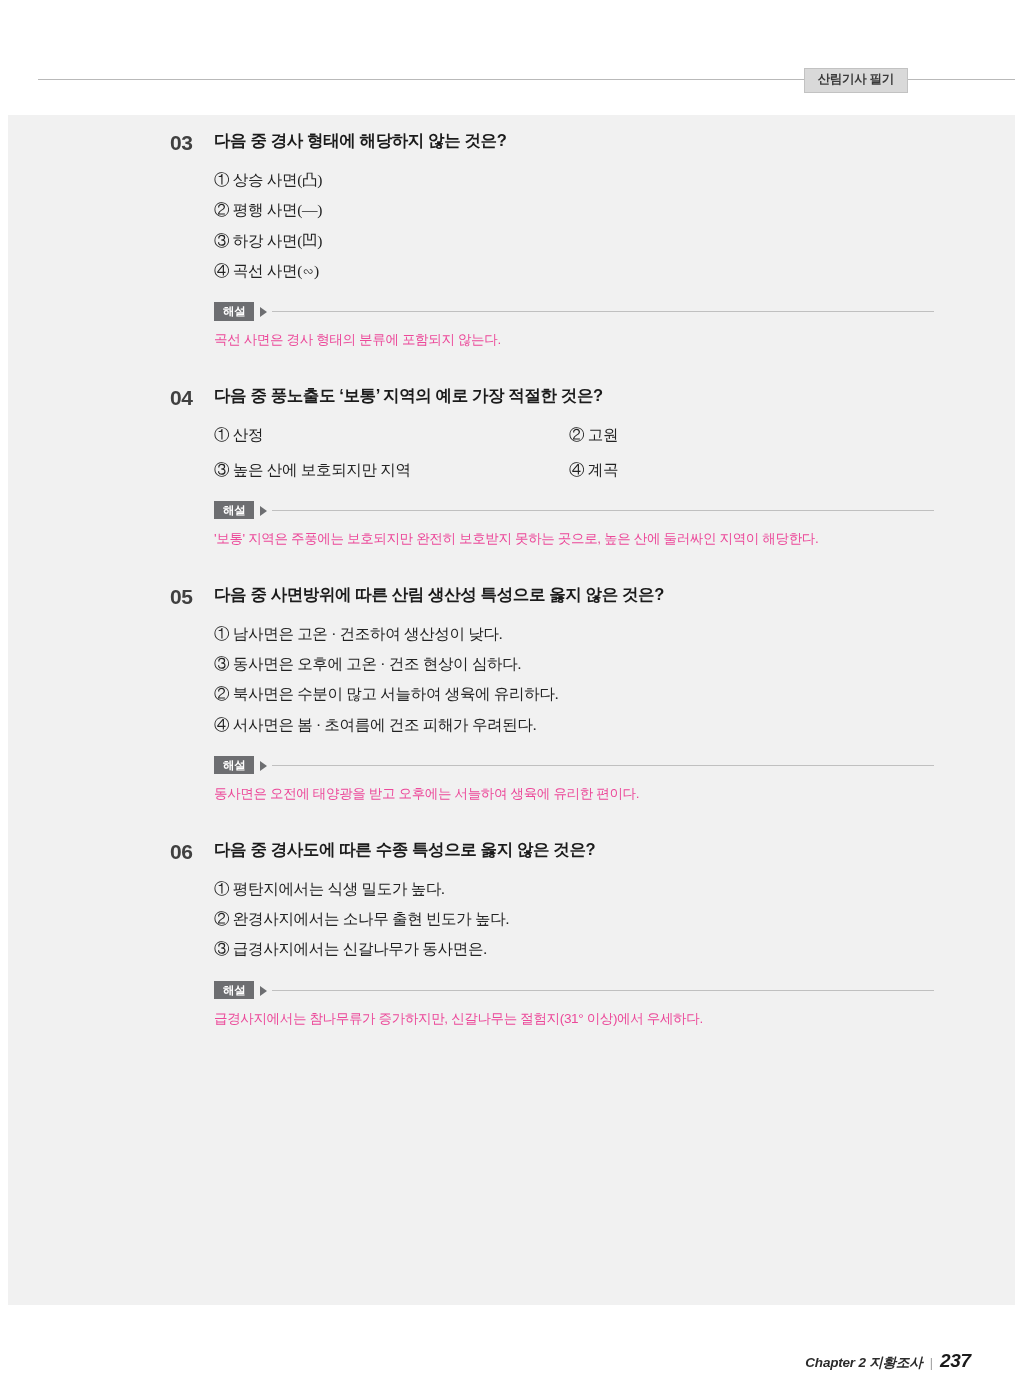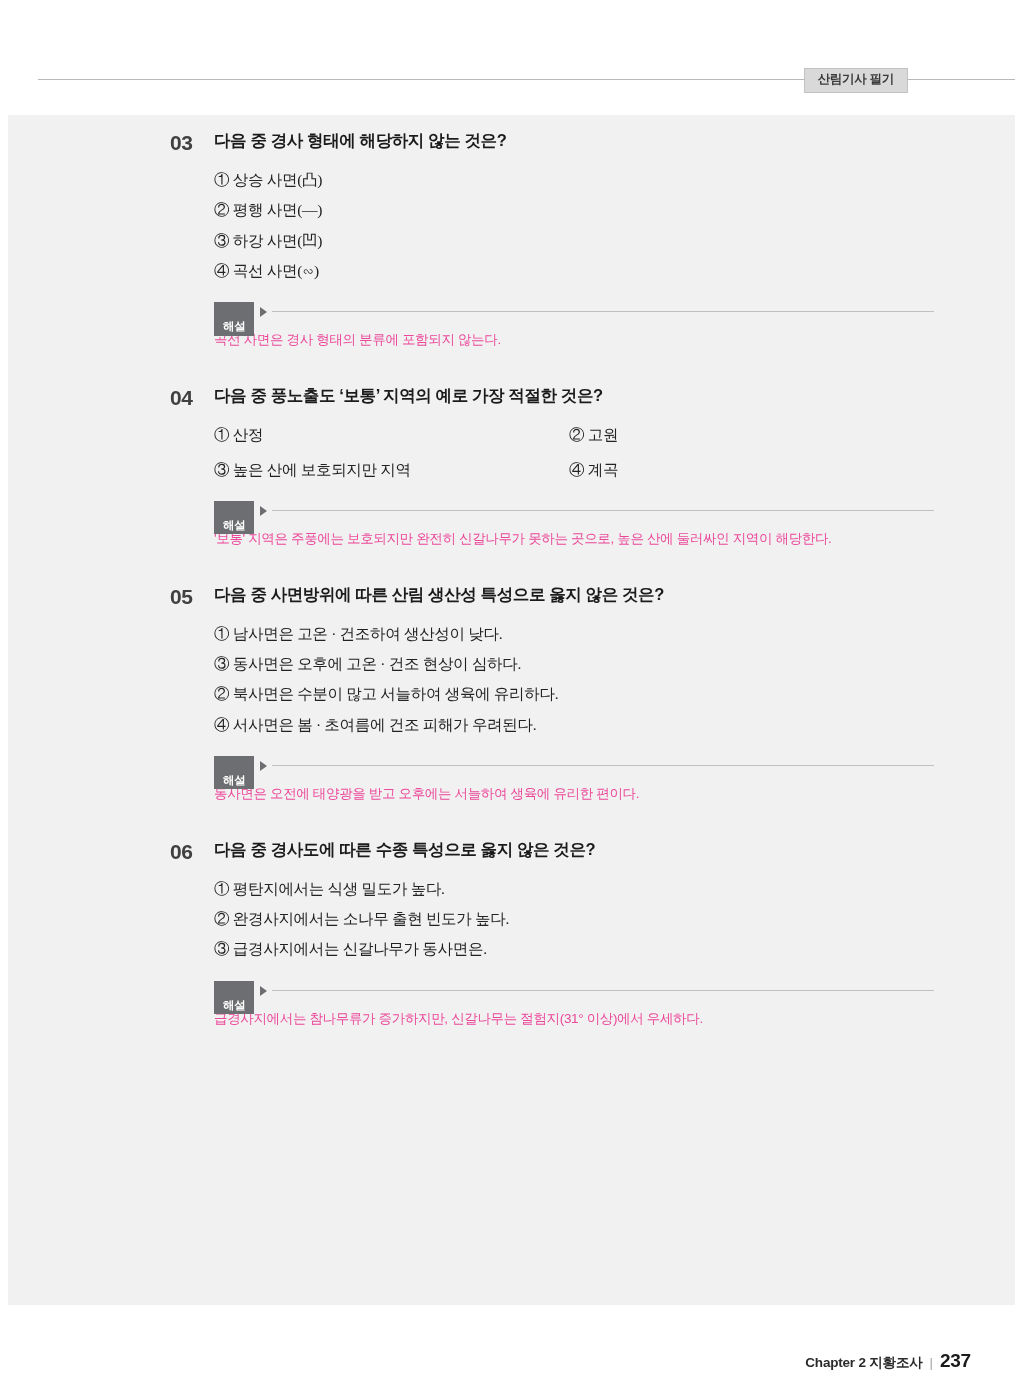--- a/index.html
+++ b/index.html
@@ -128,21 +128,21 @@
     height: 18px;
   }
   .expl-tag {
     position: absolute;
     left: 0;
     top: 0;
     background: #6d6e71;
     color: #ffffff;
     font-size: 11.5px;
     font-weight: bold;
-    padding: 18px 9px 3px 9px;
+    padding: 3px 9px 3px 9px;
     letter-spacing: -0.3px;
     line-height: 1.1;
   }
   .expl-tag-notch {
     position: absolute;
     left: 46px;
     top: 5px;
     width: 0;
     height: 0;
     border-left: 7px solid #6d6e71;
@@ -165,20 +165,21 @@
     letter-spacing: -0.35px;
   }
 
   
   .footer {
     position: absolute;
     left: 0;
     right: 0;
     bottom: 0;
     height: 95px;
+    font-style: italic;
   }
   .footer-inner {
     position: absolute;
     right: 52px;
     bottom: 28px;
     display: flex;
     align-items: baseline;
     gap: 7px;
   }
   .footer-chapter {
@@ -243,21 +244,21 @@
         <div class="choice">② 고원</div>
         <div class="choice">③ 높은 산에 보호되지만 지역</div>
         <div class="choice">④ 계곡</div>
       </div>
       <div class="expl">
         <div class="expl-tagline">
           <span class="expl-tag">해설</span>
           <span class="expl-tag-notch"></span>
           <span class="expl-rule"></span>
         </div>
-        <div class="expl-text">'보통' 지역은 주풍에는 보호되지만 완전히 신갈나무가 못하는 곳으로, 높은 산에 둘러싸인 지역이 해당한다.</div>
+        <div class="expl-text">'보통' 지역은 주풍에는 보호되지만 완전히 보호받지 못하는 곳으로, 높은 산에 둘러싸인 지역이 해당한다.</div>
       </div>
     </div>
 
     <div class="q-block">
       <div class="q-head">
         <div class="q-num">05</div>
         <div class="q-text">다음 중 사면방위에 따른 산림 생산성 특성으로 옳지 않은 것은?</div>
       </div>
       <div class="choices one-col">
         <div class="choice">① 남사면은 고온 · 건조하여 생산성이 낮다.</div>

